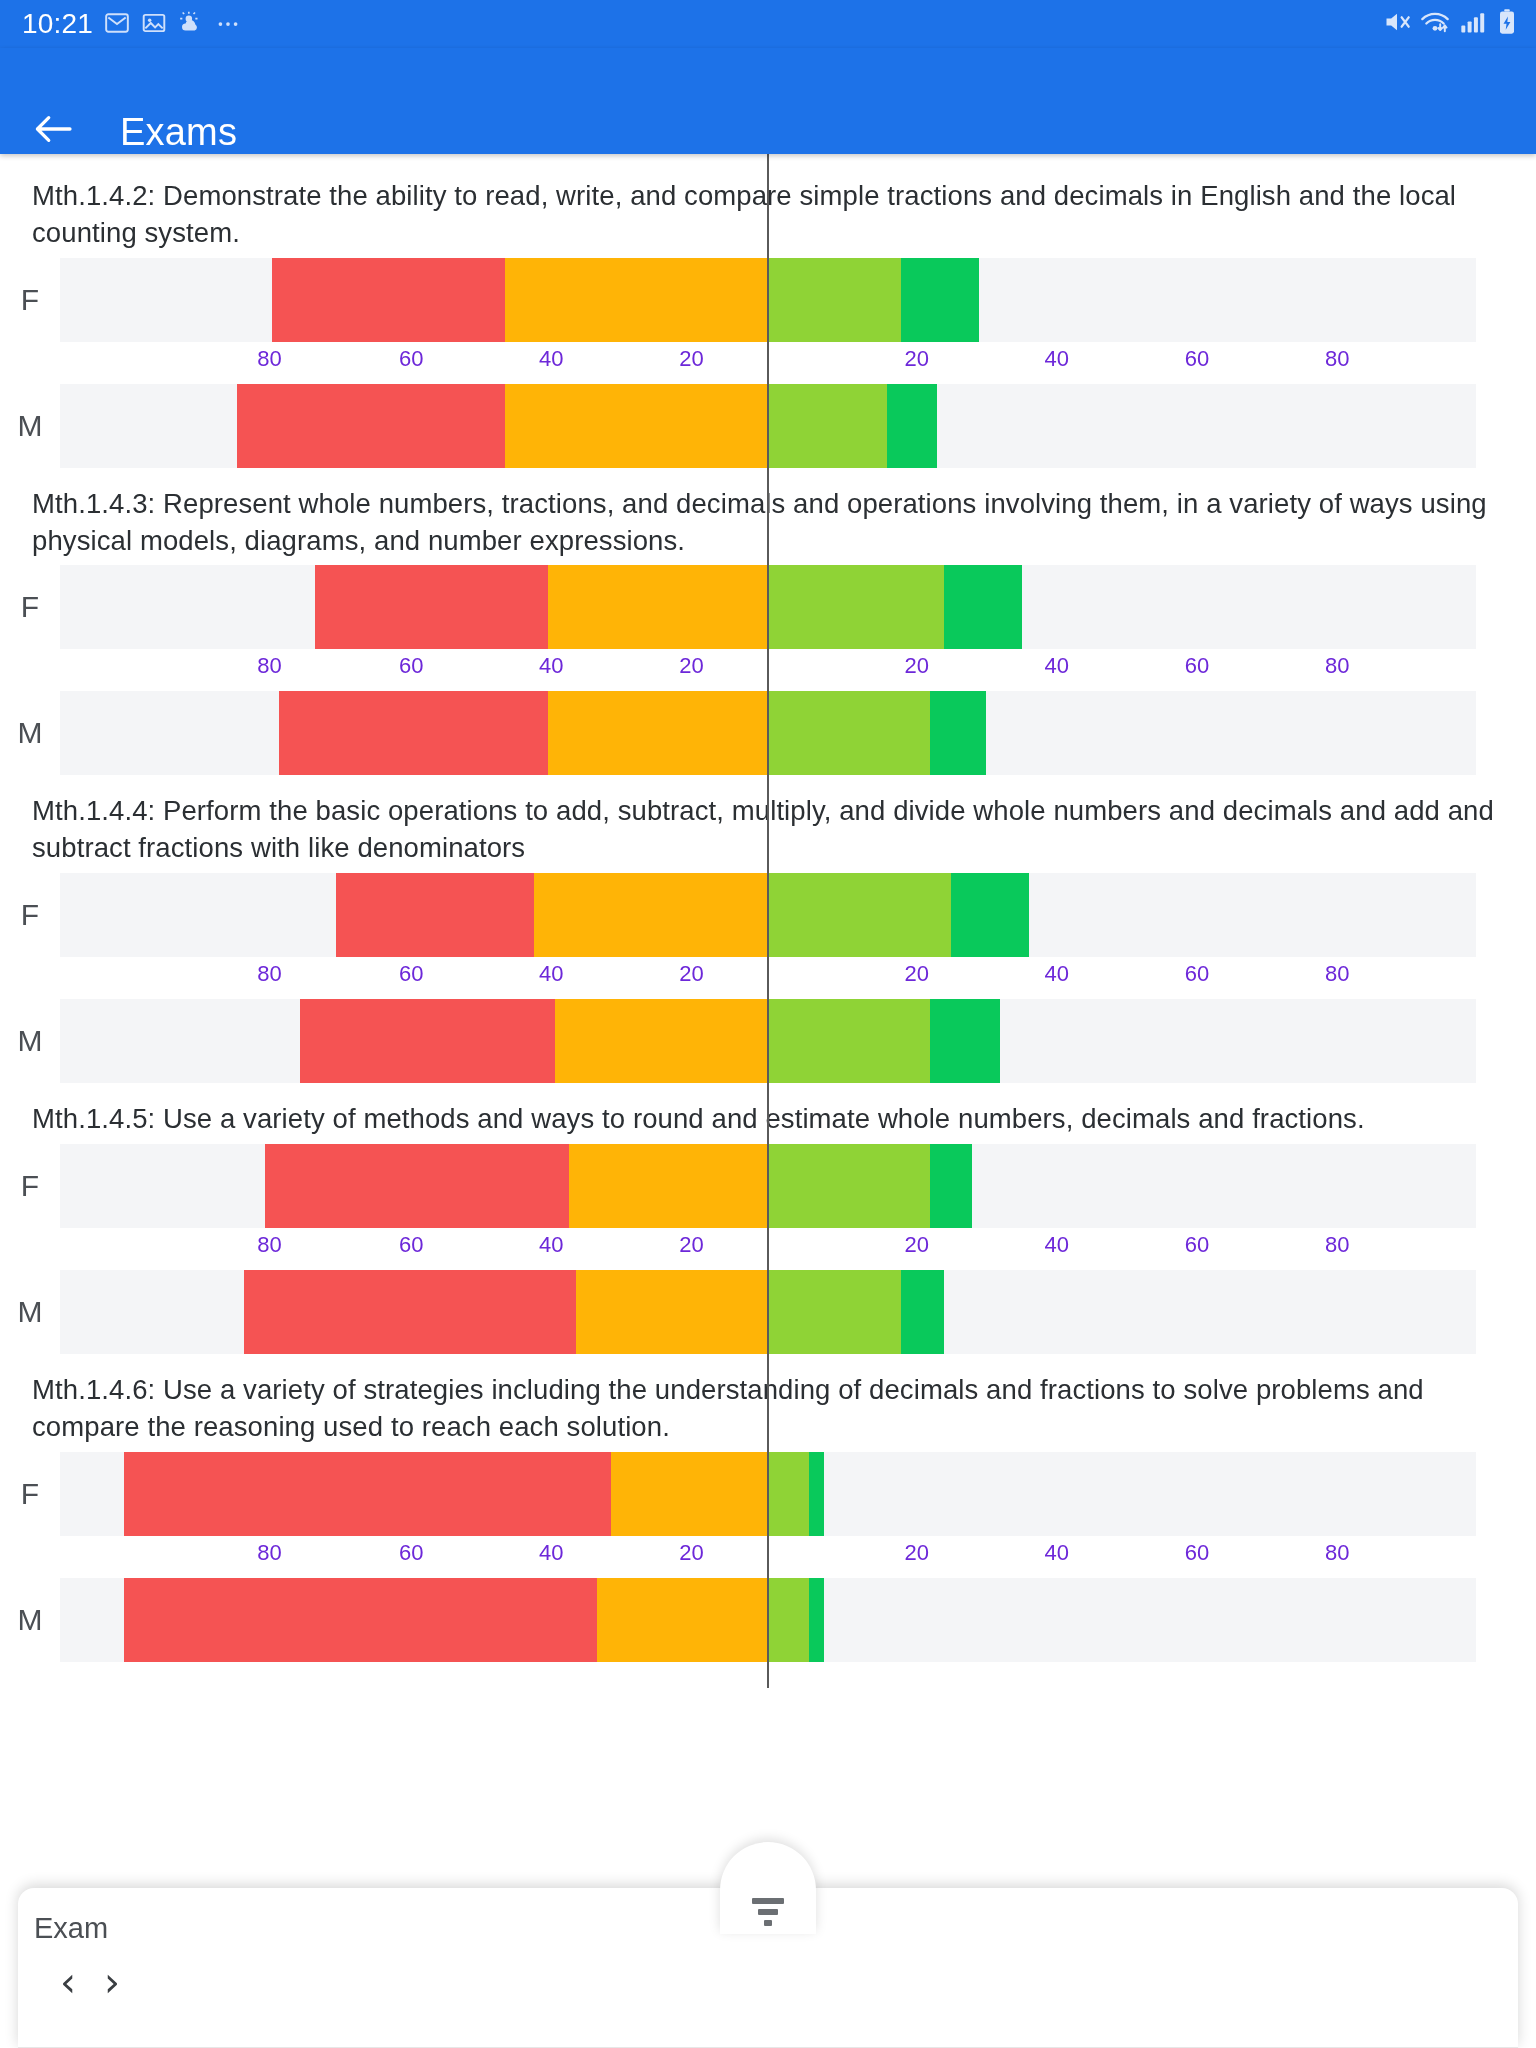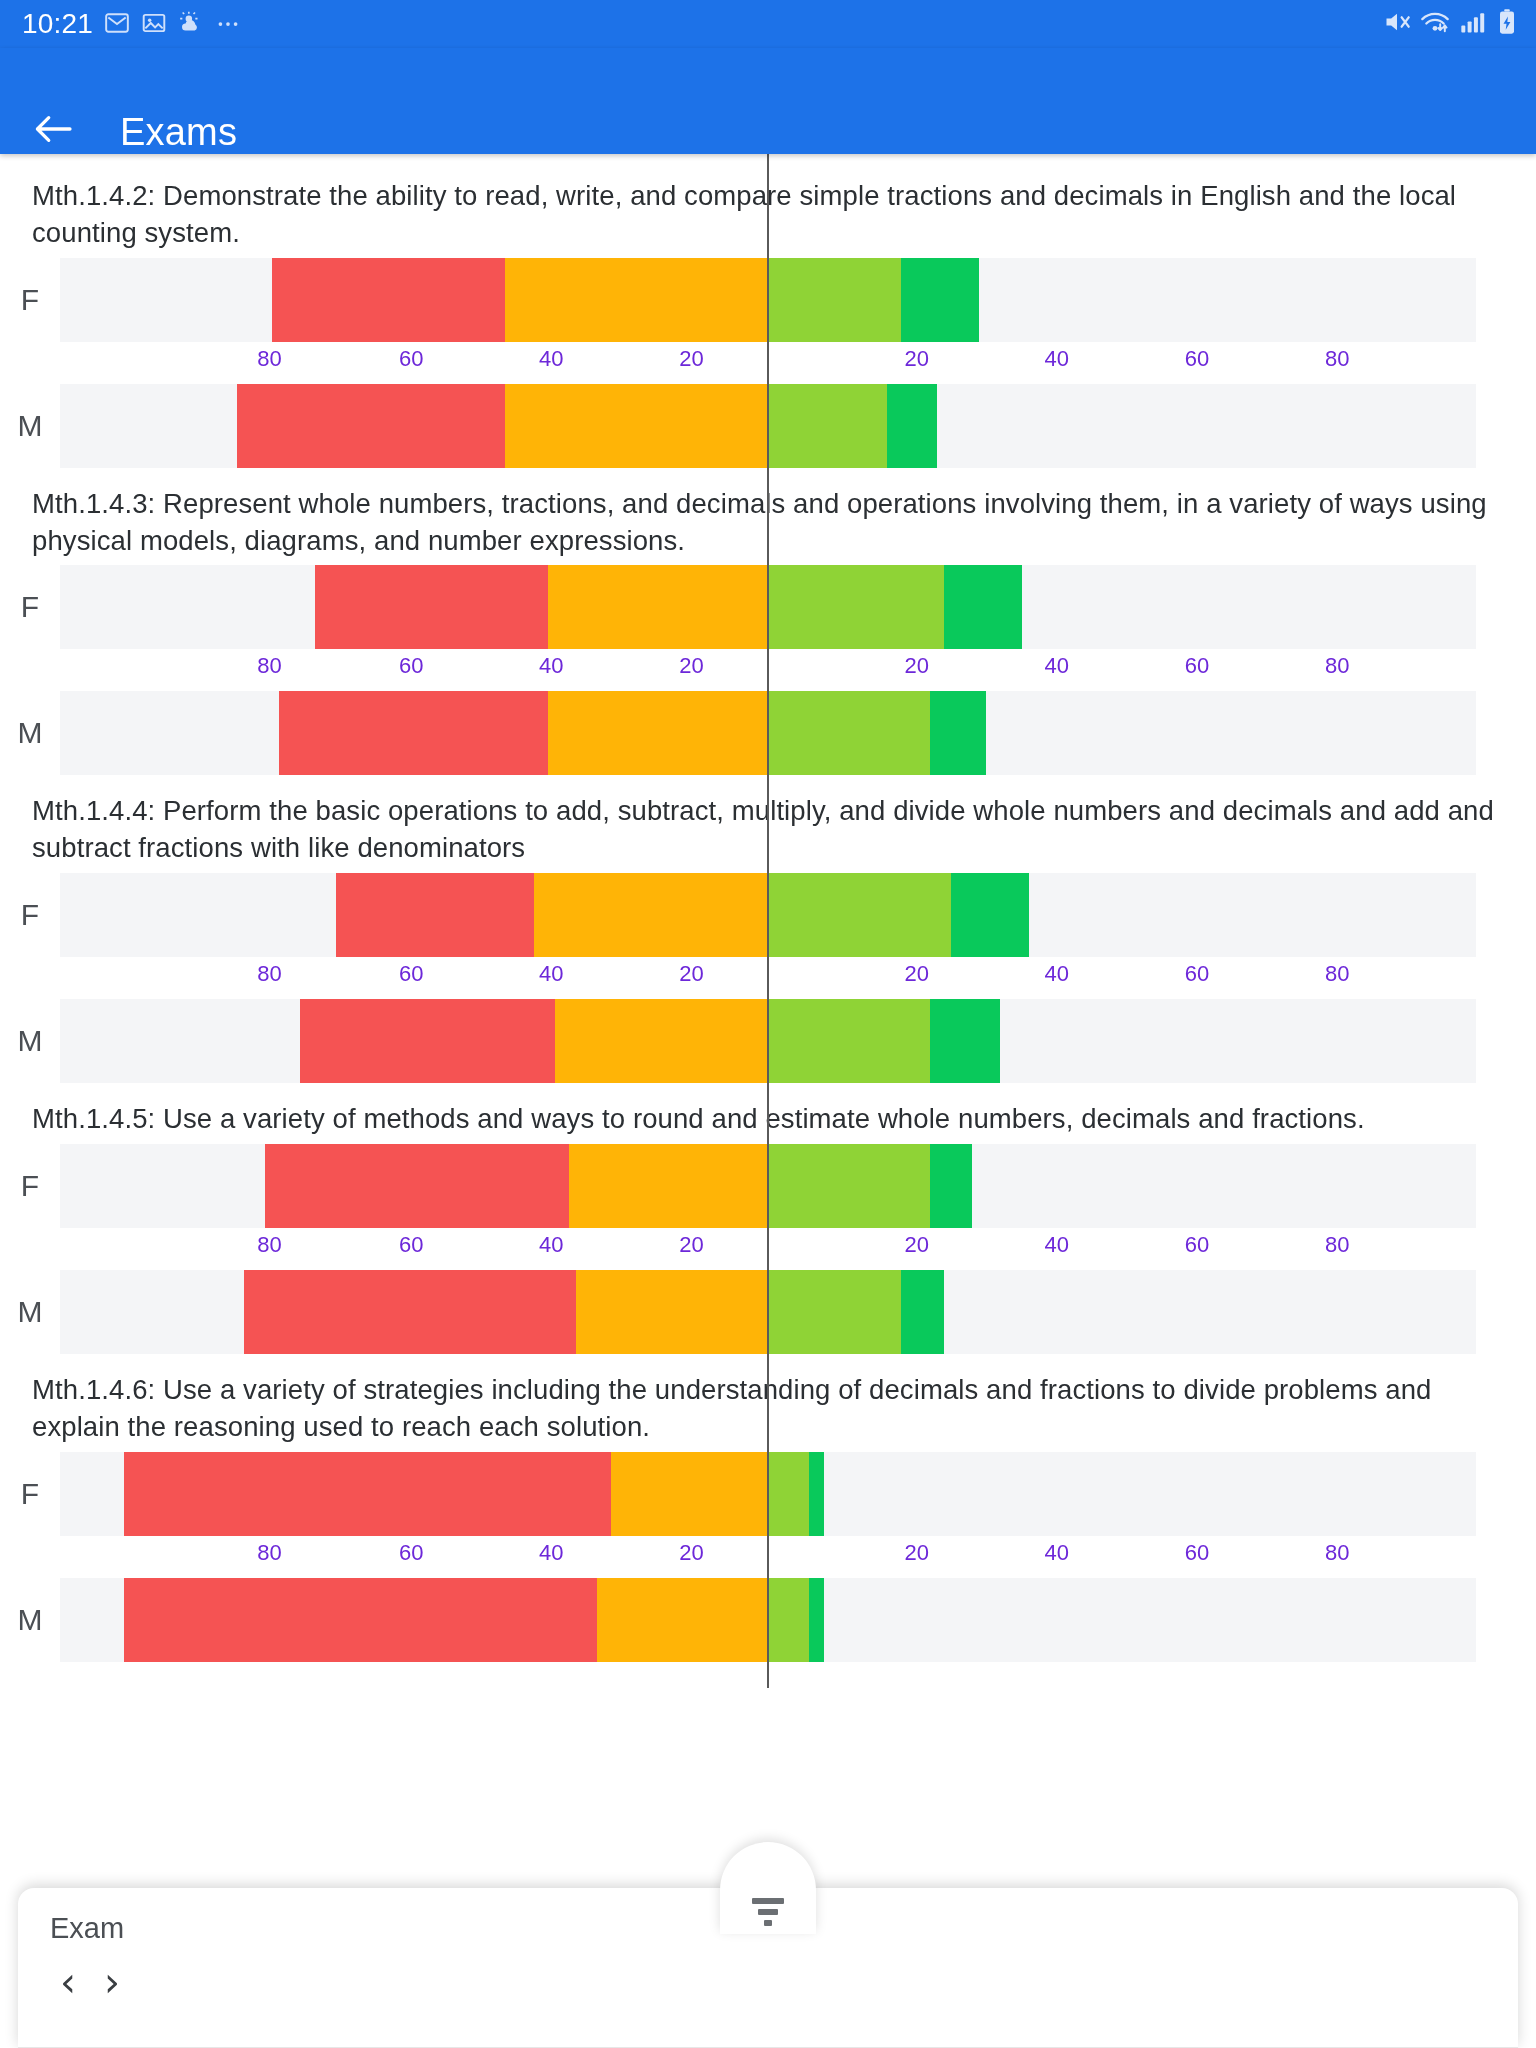--- a/index.html
+++ b/index.html
@@ -134,21 +134,21 @@
     cursor: pointer;
     z-index: 7;
   }
   .hbar { background: #6b6f73; border-radius: 1px; }
   .hbar.b1 { width: 32px; height: 6px; }
   .hbar.b2 { width: 20px; height: 6px; }
   .hbar.b3 { width: 8px;  height: 6px; }
 
   .sheet-title {
     position: absolute;
-    left: 32px; top: 24px;
+    left: 16px; top: 24px;
     font-size: 29px;
     color: #4b4f54;
   }
   .sheet-nav {
     position: absolute;
     left: 0; right: 0; top: 74px;
     display: flex; align-items: center;
     padding: 0 28px;
   }
   .nav-chevron {
@@ -385,21 +385,21 @@
             <div class="bar-track">
               <div class="seg" style="background: rgb(245, 83, 83); left: 12.9816%; width: 23.4668%;"></div>
               <div class="seg" style="background: rgb(255, 180, 6); left: 36.4484%; width: 13.4809%;"></div>
               <div class="seg" style="background: rgb(143, 211, 54); left: 49.9294%; width: 9.48658%;"></div>
               <div class="seg" style="background: rgb(9, 201, 91); left: 59.416%; width: 2.99576%;"></div>
             </div>
           </div>
         </div>
       </div>
       <div>
-        <div class="standard-text">Mth.1.4.6: Use a variety of strategies including the understanding of decimals and fractions to divide problems and explain the reasoning used to reach each solution.</div>
+        <div class="standard-text">Mth.1.4.6: Use a variety of strategies including the understanding of decimals and fractions to solve problems and compare the reasoning used to reach each solution.</div>
         <div class="chart">
           <div class="bar-row">
             <div class="bar-label">F</div>
             <div class="bar-track">
               <div class="seg" style="background: rgb(245, 83, 83); left: 4.49364%; width: 34.4513%;"></div>
               <div class="seg" style="background: rgb(255, 180, 6); left: 38.9449%; width: 10.9845%;"></div>
               <div class="seg" style="background: rgb(143, 211, 54); left: 49.9294%; width: 2.99576%;"></div>
               <div class="seg" style="background: rgb(9, 201, 91); left: 52.9251%; width: 0.998588%;"></div>
             </div>
           </div>

